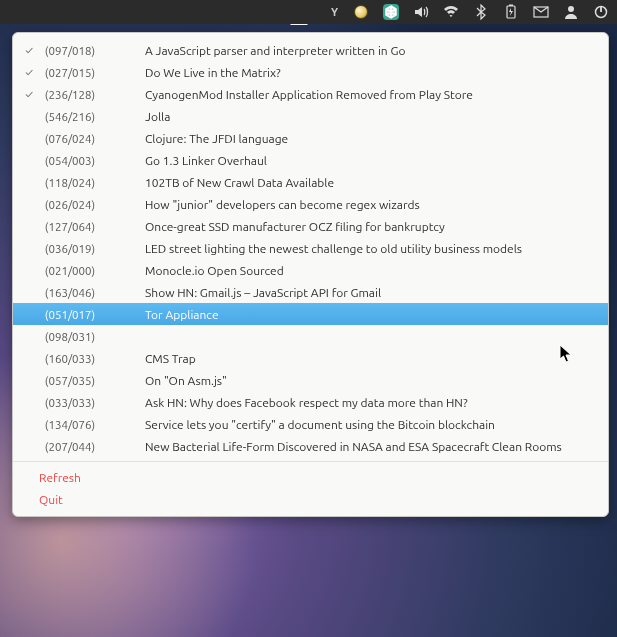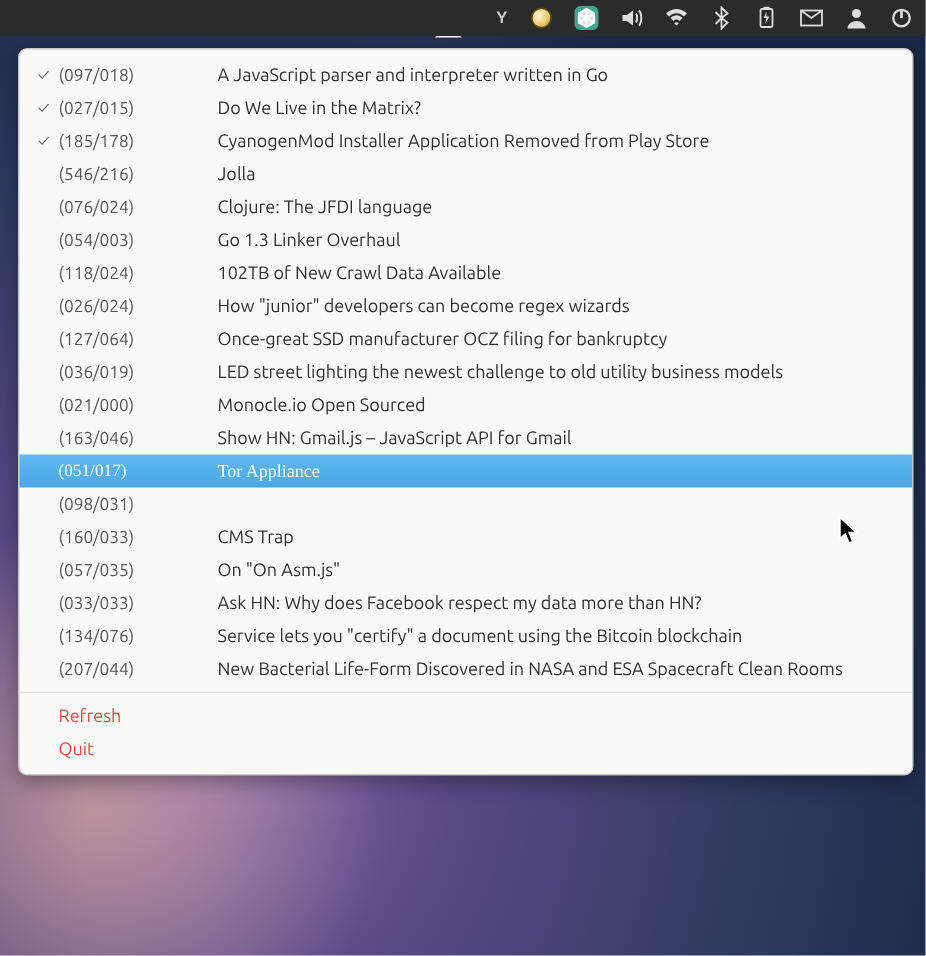--- a/index.html
+++ b/index.html
@@ -76,35 +76,34 @@
   .row .check {
     width: 16px;
     text-align: center;
     color: #666;
     font-size: 11px;
   }
   .row .counts {
     width: 64px;
     color: #555;
     font-size: 11.5px;
-    text-align: left;
+    text-align: center;
     padding-left:2px;
   }
   .row .title {
     flex: 1;
     font-size: 12px;
     color: #2e2e2e;
     overflow: hidden;
     text-overflow: ellipsis;
     margin-left: 44px;
   }
   .row.selected {
     background: linear-gradient(#5eb9f0, #4aa8e6);
     color: #fff;
-    font-family: Liberation Serif, serif;
   }
   .row.selected .counts, .row.selected .title, .row.selected .check { color: #fff; }
   .sep { height:1px; background:#e1e1de; margin:4px 0; }
   .action-row {
     display:flex; align-items:center;
     height:22px; padding:0 14px 0 26px;
     color:#ef4444; font-size:12px; cursor:pointer;
   }
   .cursor {
     position:absolute;
@@ -182,21 +181,21 @@
           <span class="counts">(097/018)</span>
           <span class="title">A JavaScript parser and interpreter written in Go</span>
         </div>
         <div class="row">
           <span class="check">✓</span>
           <span class="counts">(027/015)</span>
           <span class="title">Do We Live in the Matrix?</span>
         </div>
         <div class="row">
           <span class="check">✓</span>
-          <span class="counts">(185/178)</span>
+          <span class="counts">(236/128)</span>
           <span class="title">CyanogenMod Installer Application Removed from Play Store</span>
         </div>
         <div class="row">
           <span class="check"></span>
           <span class="counts">(546/216)</span>
           <span class="title">Jolla</span>
         </div>
         <div class="row">
           <span class="check"></span>
           <span class="counts">(076/024)</span>

